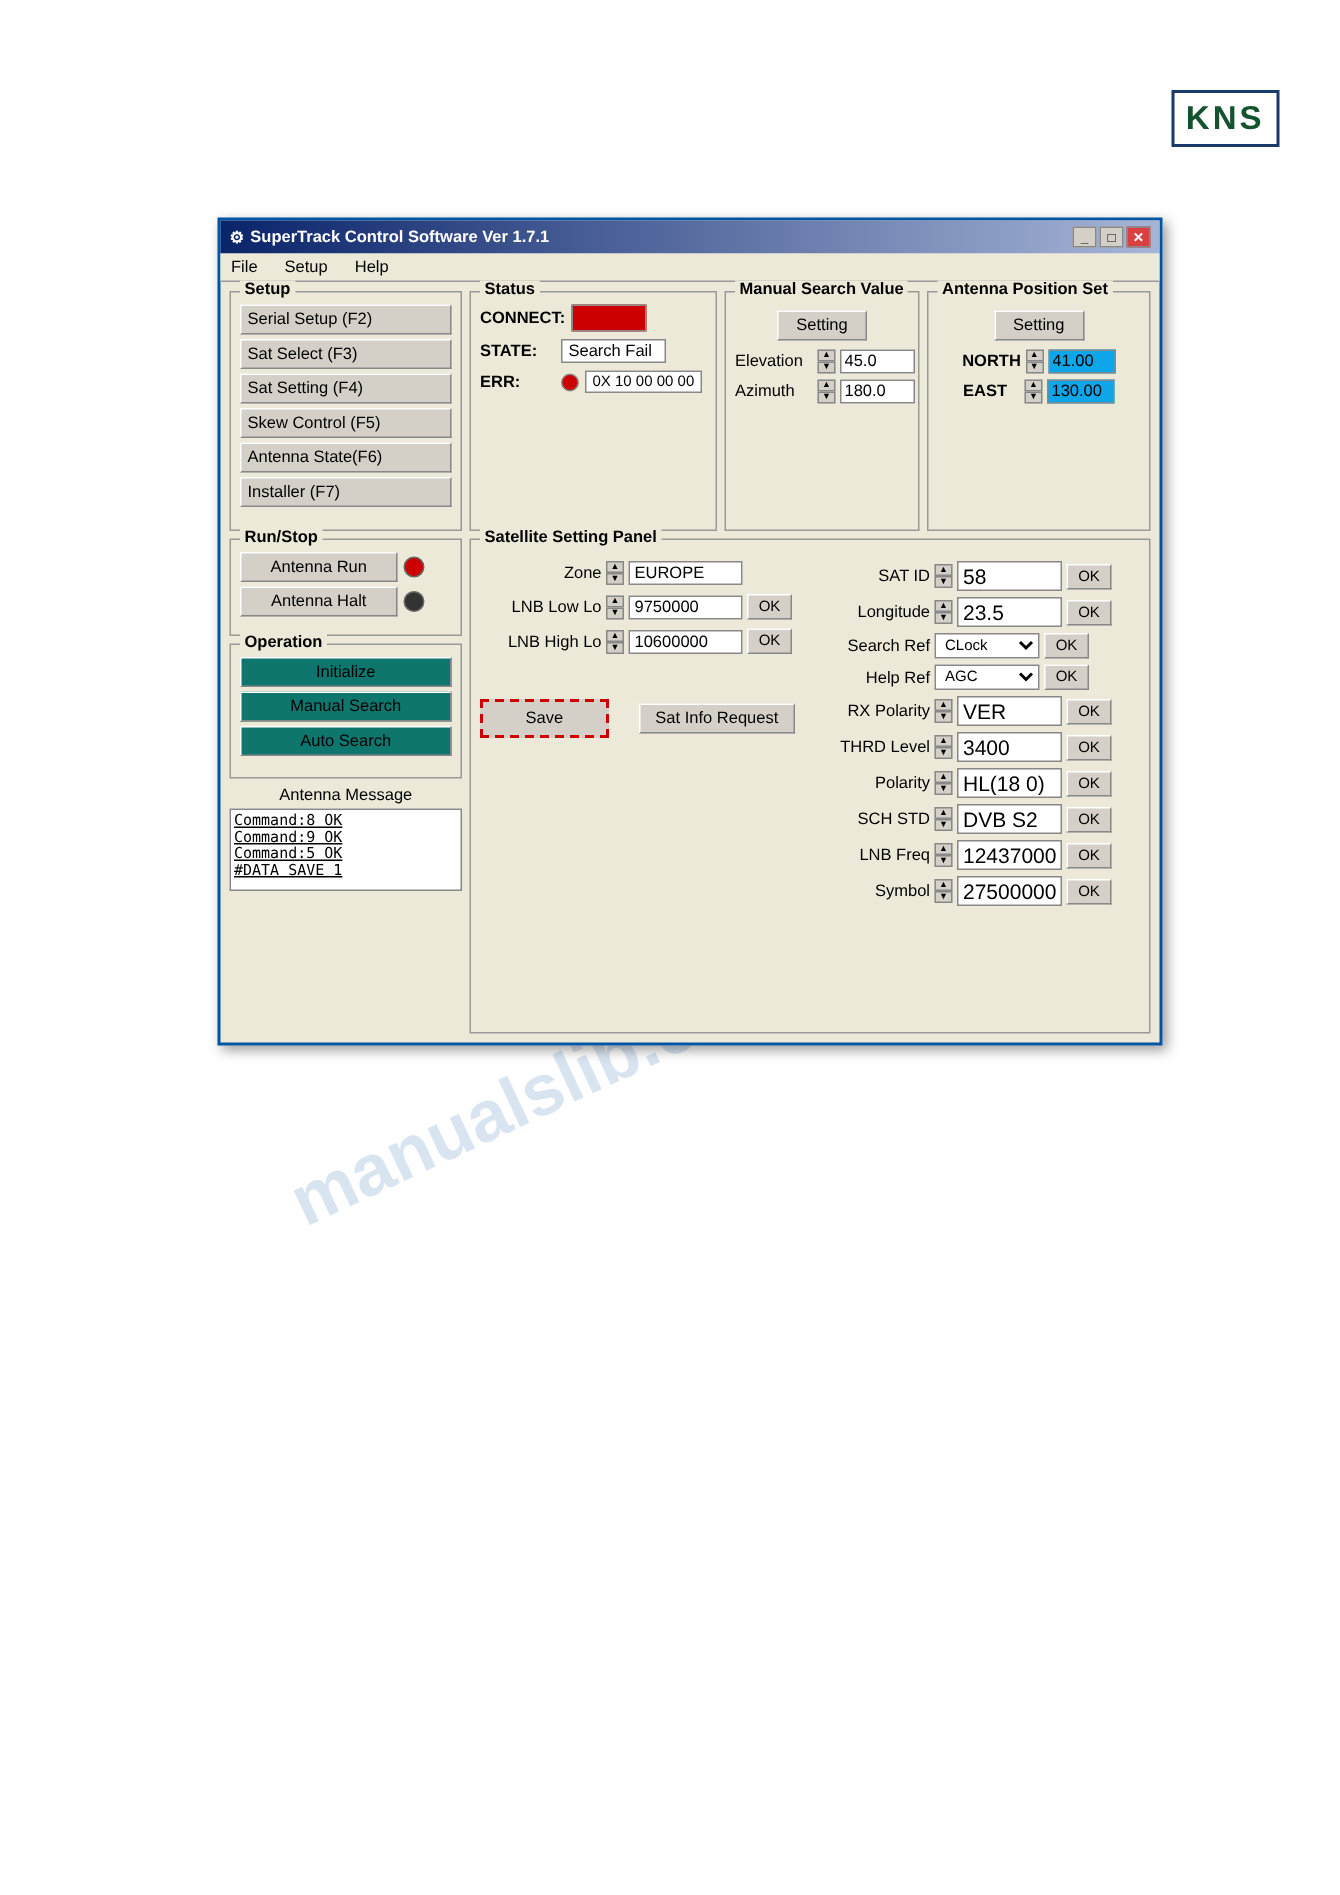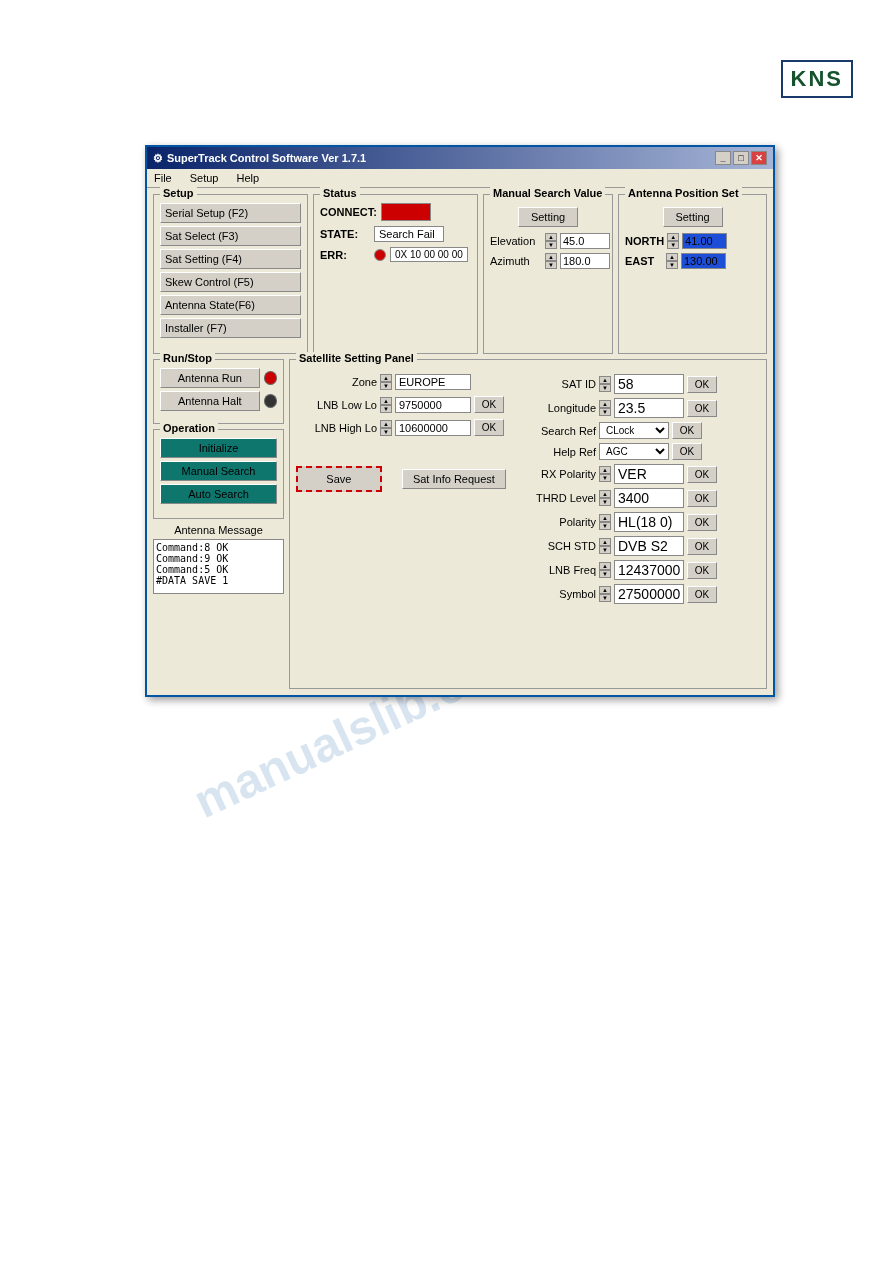--- a/index.html
+++ b/index.html
@@ -236,40 +236,41 @@
       cursor: pointer;
       margin: 4px auto 6px auto;
       display: block;
       font-size: 11px;
     }
     .ant-pos-row {
       display: flex;
       align-items: center;
       margin-bottom: 4px;
       gap: 3px;
+      justify-content: center;
     }
     .ant-pos-label {
       font-weight: bold;
       font-size: 11px;
       min-width: 38px;
     }
     .ant-pos-input {
       width: 45px;
       border: 1px solid #888;
-      background: #1d4ed8;
+      background: #0ea5e9;
       padding: 1px 2px;
       font-size: 11px;
     }
 
     
     .bottom-left {
       display: flex;
       flex-direction: column;
       gap: 5px;
-      width: 131px;
+      width: 155px;
     }
     .run-stop-panel {
       min-height: 65px;
     }
     .run-btn-row {
       display: flex;
       align-items: center;
       margin-bottom: 3px;
       gap: 4px;
     }
@@ -569,21 +570,21 @@
 
         <div class="group-box op-panel">
           <span class="group-box-title">Operation</span>
           <button class="op-btn">Initialize</button>
           <button class="op-btn">Manual Search</button>
           <button class="op-btn">Auto Search</button>
         </div>
 
         <div>
           <div class="ant-msg-title">Antenna Message</div>
-          <div class="ant-msg-box" style="white-space:pre;">Command:8 OK
+          <div class="ant-msg-box" style="white-space:pre;text-decoration:underline;">Command:8 OK
 Command:9 OK
 Command:5 OK
 #DATA SAVE 1</div>
         </div>
 
       </div>
 
       <div class="group-box sat-setting-panel" style="flex:1;">
         <span class="group-box-title">Satellite Setting Panel</span>
 

